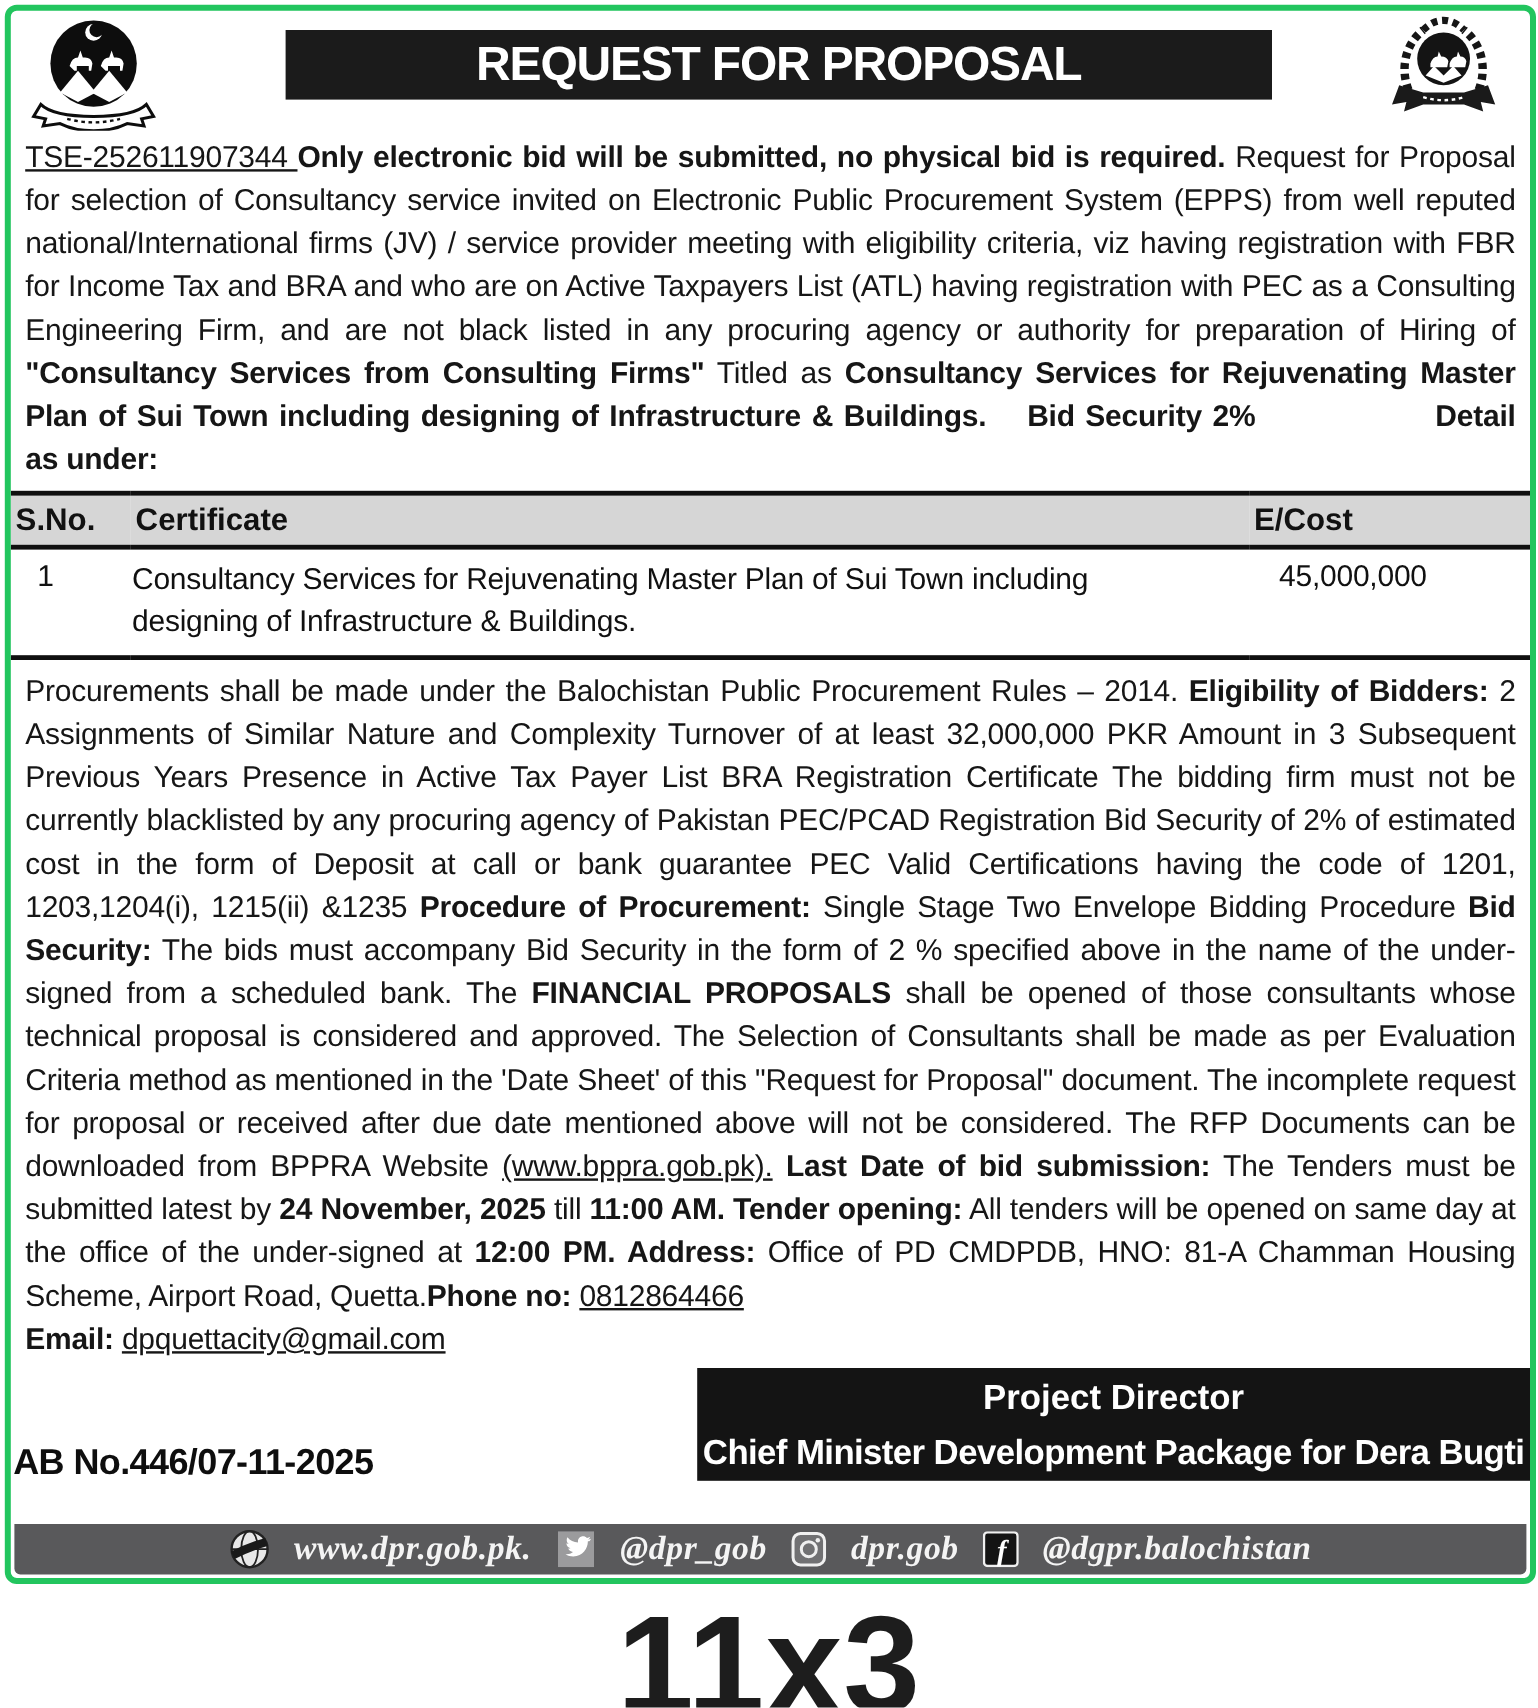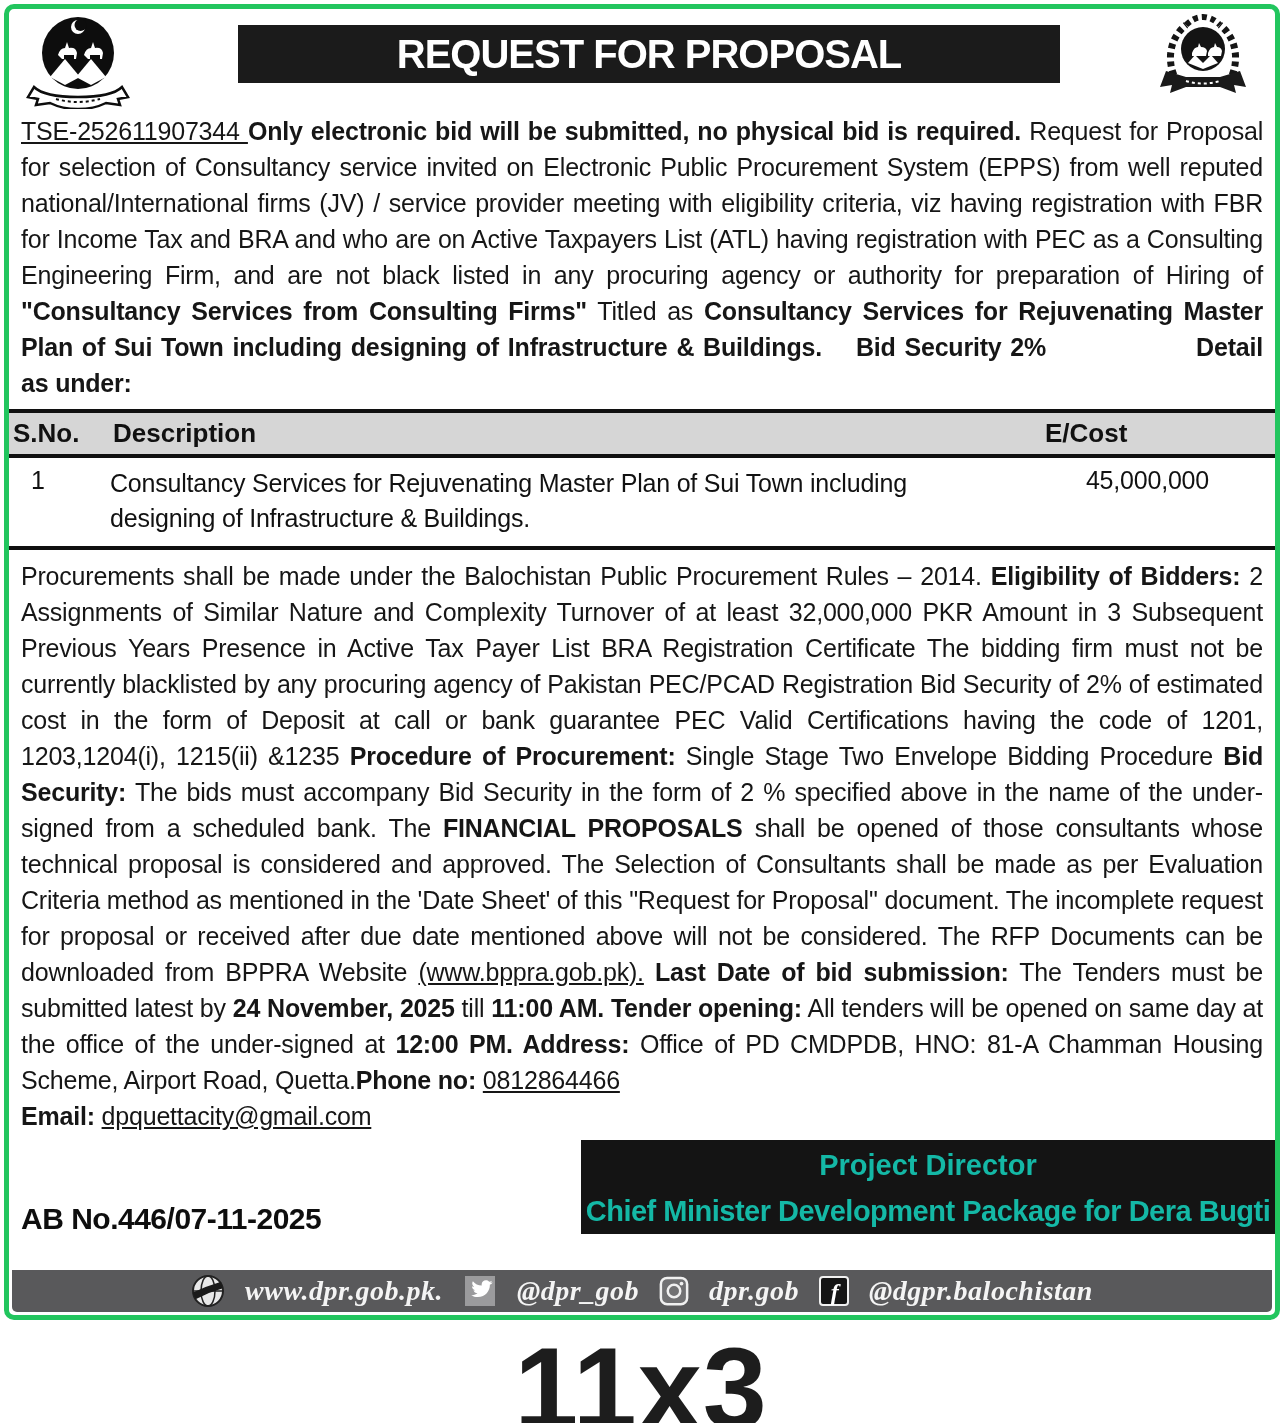--- a/index.html
+++ b/index.html
@@ -30,27 +30,27 @@
   
   table.costs { width:100%; border-collapse:collapse; margin-top:8px; table-layout:fixed; }
   table.costs thead tr { background:#d6d6d6; border-top:4px solid #101010; border-bottom:4px solid #101010; }
   table.costs th { font-size:26px; text-align:left; padding:5px 4px; }
   th.h-sno { width:92px; padding-left:14px; }
   th.h-cost { width:226px; text-align:right; padding-right:78px;margin-top:43px; }
   table.costs tbody tr { border-bottom:4px solid #101010; }
   table.costs td { font-size:25px; vertical-align:top; padding-top:8px; padding-bottom:10px; letter-spacing:-0.2px; }
   td.c-sno { padding-left:22px; }
   td.c-desc { line-height:35px; padding-right:90px; }
-  td.c-cost { text-align:right; padding-right:66px; }
+  td.c-cost { text-align:right; padding-right:86px; }
   
   .signrow { position:relative; height:104px; margin-top:6px; }
-  .abno { position:absolute; left:12px; bottom:8px; font-weight:bold; font-size:30px; letter-spacing:-0.5px; color:#0e0e0e; }
+  .abno { position:absolute; left:2px; bottom:8px; font-weight:bold; font-size:30px; letter-spacing:-0.5px; color:#0e0e0e; }
   .signbox {
     position:absolute; right:0; top:0; width:694px; height:94px;
-    background:#141414; color:#14b8a6; text-align:center; font-weight:bold;
+    background:#141414; color:#ffffff; text-align:center; font-weight:bold;
   }
   .signbox .l1 { font-size:29px; margin-top:9px; }
   .signbox .l2 { font-size:29px; margin-top:13px; letter-spacing:-0.5px; }
   
   .footerbar {
     position:absolute; left:3px; right:3px; bottom:3px; height:42px;
     background:#59595b; border-radius:0 0 5px 5px;
     display:flex; align-items:center; justify-content:center; gap:20px;
     color:#f4f4f4; font-family:"Liberation Serif", serif; font-weight:bold; font-size:28px;
     letter-spacing:0.5px;
@@ -97,21 +97,21 @@
       </svg>
     </span>
   </div>
 
   <div class="para"><span style="text-decoration: underline;">TSE-252611907344 </span><span style="font-weight: bold;">Only electronic bid will be submitted, no physical bid is required.</span><span> Request for Proposal for selection of Consultancy service invited on Electronic Public Procurement System (EPPS) from well reputed national/International firms (JV) / service provider meeting with eligibility criteria, viz having registration with FBR for Income Tax and BRA and who are on Active Taxpayers List (ATL) having registration with PEC as a Consulting Engineering Firm, and are not black listed in any procuring agency or authority for preparation of Hiring of </span><span style="font-weight: bold;">"Consultancy Services from Consulting Firms"</span><span> Titled as </span><span style="font-weight: bold;">Consultancy Services for Rejuvenating Master Plan of Sui Town including designing of Infrastructure &amp; Buildings.</span><span style="display: inline-block; width: 34px;"></span><span style="font-weight: bold;">Bid Security 2%</span><span style="display: inline-block; width: 150px;"></span><span style="font-weight: bold;">Detail as under:</span></div>
 
   <table class="costs">
     <thead>
       <tr>
         <th class="h-sno">S.No.</th>
-        <th class="h-desc">Description</th>
+        <th class="h-desc">Certificate</th>
         <th class="h-cost">E/Cost</th>
       </tr>
     </thead>
     <tbody>
         <tr>
           <td class="c-sno">1</td>
           <td class="c-desc">Consultancy Services for Rejuvenating Master Plan of Sui Town including designing of Infrastructure &amp; Buildings.</td>
           <td class="c-cost">45,000,000</td>
         </tr>
       </tbody>

